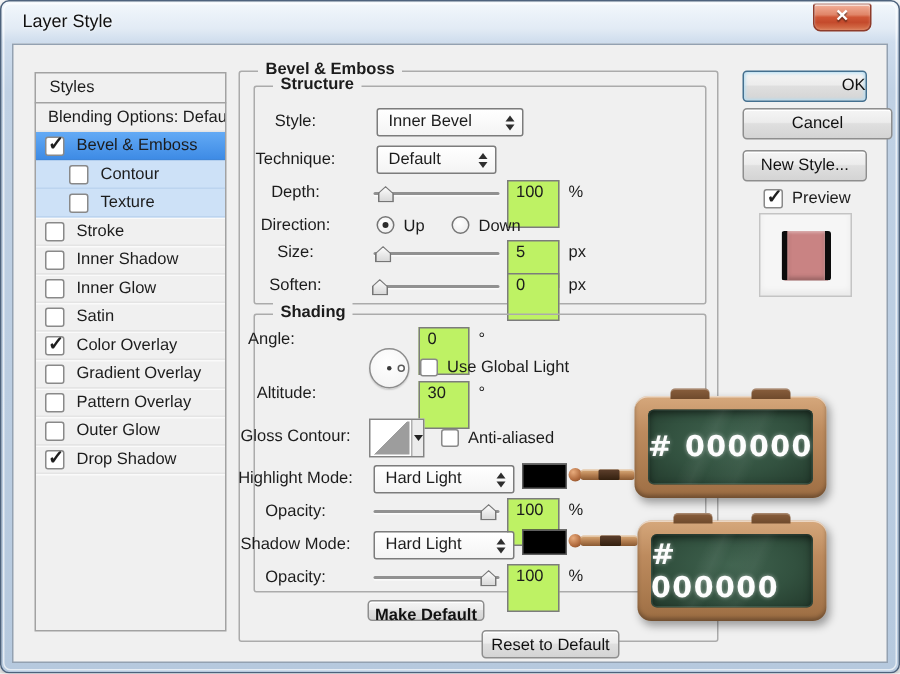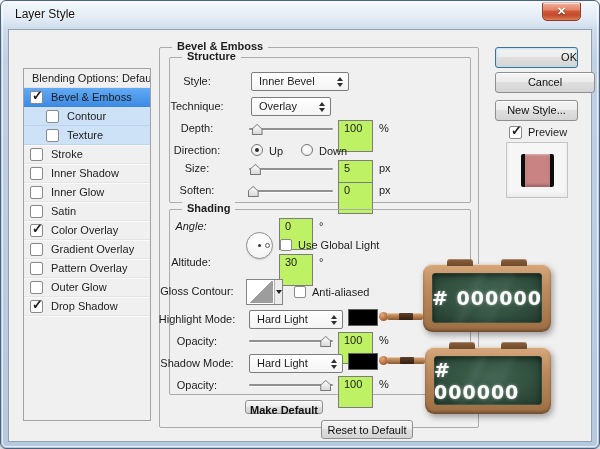--- a/index.html
+++ b/index.html
@@ -133,20 +133,21 @@
 <div class="window">
   <div class="titlebar">
     <span class="win-title">Layer Style</span>
     <div class="close-btn">
       <span>✕</span>
     </div>
   </div>
 
   <div class="content">
 
+    <div class="styles-header">Styles</div>
     <div class="styles-list">
       <div class="sb-row plain">
         <span class="sb-label">Blending Options: Default</span>
       </div>
       <div class="sb-row selected">
         <span class="cbx">
             <span class="check">✓</span>
           </span>
         <span class="sb-label">Bevel &amp; Emboss</span>
       </div>
@@ -212,21 +213,21 @@
     <div class="dd" style="left:242px; top:42px; width:98px;">
       <span>Inner Bevel</span>
       <span class="dd-arrows">
           <i class="up"></i>
           <i class="dn"></i>
         </span>
     </div>
 
     <span class="lbl" style="left:138px; top:68px;">Technique:</span>
     <div class="dd" style="left:242px; top:67px; width:80px;">
-      <span>Overlay</span>
+      <span>Default</span>
       <span class="dd-arrows">
           <i class="up"></i>
           <i class="dn"></i>
         </span>
     </div>
 
     <span class="lbl" style="left:138px; top:90px;">Depth:</span>
     <div class="slider" style="left:240px; top:93px;">
       <span class="groove"></span>
       <span class="thumb" style="left:calc(9% - 5px);"></span>
@@ -253,21 +254,21 @@
       <span class="groove"></span>
       <span class="thumb" style="left:calc(2% - 3px);"></span>
     </div>
     <div class="vbox" style="left:329px; top:152px;"><span>0</span></div>
     <span class="unit" style="left:370px; top:152px;">px</span>
 
     <div class="gbox" style="left:160px; top:179px; width:302px; height:186px;">
       <span class="legend">Shading</span>
     </div>
 
-    <span class="lbl" style="left:132px; top:188px;font-style:italic;">Angle:</span>
+    <span class="lbl" style="left:122px; top:188px;">Angle:</span>
     <div class="vbox" style="left:270px; top:188px; width:34px;"><span>0</span></div>
     <span class="unit" style="left:310px; top:188px;">°</span>
 
     <div class="dial">
       <span class="center-dot"></span>
       <span class="handle-dot"></span>
     </div>
     <span class="cbx" style="left:271px; top:209px; width:12px; height:12px;"></span>
     <span class="lbl-l" style="left:289px; top:208px;">Use Global Light</span>
 

